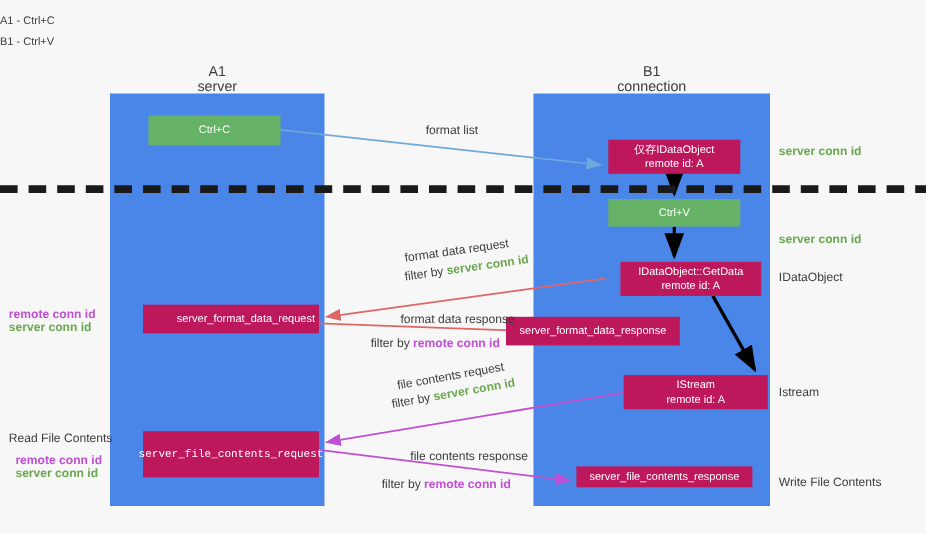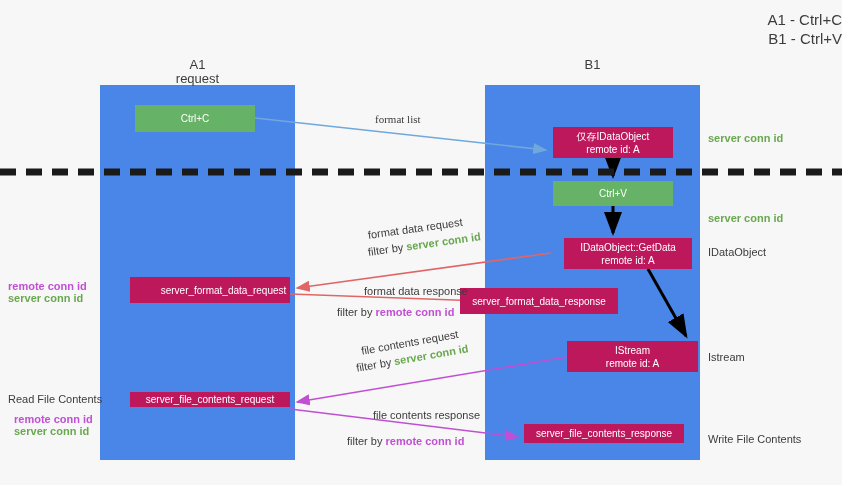--- a/index.html
+++ b/index.html
@@ -9,21 +9,21 @@
     font-family:"Liberation Sans", sans-serif;
     position:relative;
     overflow:hidden;
     color:#3c3c3c;
   }
   #stage{position:absolute;left:0;top:0;width:842px;height:485px;}
   #svg-layer{position:absolute;left:0;top:0;width:842px;height:485px;pointer-events:none;}
 
   .title{
     position:absolute;left:0;top:10px;width:842px;
-    text-align:right;font-size:15px;line-height:19px;color:#3c3c3c;
+    text-align:left;font-size:10px;line-height:19px;color:#3c3c3c;
   }
 
   .lane{
     position:absolute;background:#4a86e8;
   }
   .lane-a{left:100px;top:85px;width:195px;height:375px;}
   .lane-b{left:485px;top:85px;width:215px;height:375px;}
 
   .lane-head{
     position:absolute;text-align:center;font-size:13px;line-height:14px;color:#3c3c3c;
@@ -40,30 +40,30 @@
   .box.orange{background:#be185d;}
   .box.green{background:#6aa84f;background:#66b266;}
 
   .b-ctrlc{left:135px;top:105px;width:120px;height:27px;}
   .b-idataobject{left:553px;top:127px;width:120px;height:31px;}
   .b-ctrlv{left:553px;top:181px;width:120px;height:25px;}
   .b-getdata{left:564px;top:238px;width:128px;height:31px;}
   .b-fmt-req{left:130px;top:277px;width:160px;height:26px;padding-left:33px;}
   .b-fmt-res{left:460px;top:288px;width:158px;height:26px;}
   .b-istream{left:567px;top:341px;width:131px;height:31px;}
-  .b-file-req{left:130px;top:392px;width:160px;height:15px;}
+  .b-file-req{left:130px;top:392px;width:160px;height:42px;font-family:Liberation Mono, monospace;}
   .b-file-res{left:524px;top:424px;width:160px;height:19px;}
 
   .lbl{position:absolute;font-size:11px;line-height:14px;color:#3c3c3c;white-space:nowrap;}
   .lbl.green{color:#6aa84f;font-weight:bold;}
   .lbl.magenta{color:#c14fd4;font-weight:bold;}
   .lbl.rot-a{transform:rotate(-8deg);transform-origin:left top;}
   .lbl.rot-b{transform:rotate(-10deg);transform-origin:left top;}
 
-  .l-formatlist{left:375px;top:112px;font-family:Liberation Serif, serif;}
+  .l-formatlist{left:387px;top:112px;}
   .l-conn1{left:708px;top:131px;}
   .l-conn2{left:708px;top:211px;}
   .l-dataobject{left:708px;top:245px;}
   .l-istream-r{left:708px;top:350px;}
   .l-write{left:708px;top:432px;}
 
   .l-fdreq{left:367px;top:228px;}
   .l-fdreq2{left:367px;top:245px;}
   .l-fdres{left:364px;top:284px;}
   .l-fdres2{left:337px;top:305px;}
@@ -90,24 +90,25 @@
   <div class="title">
     <div>A1 - Ctrl+C</div>
     <div>B1 - Ctrl+V</div>
   </div>
 
   <div class="lane lane-a"></div>
   <div class="lane lane-b"></div>
 
   <div class="lane-head lane-head-a">
     <div>A1</div>
-    <div>request</div>
+    <div>server</div>
   </div>
   <div class="lane-head lane-head-b">
     <div>B1</div>
+    <div>connection</div>
   </div>
 
   <svg id="svg-layer">
     <defs>
       <marker id="ah-blue" markerWidth="9" markerHeight="7" refX="8" refY="3.5" orient="auto">
         <polygon points="0 0, 9 3.5, 0 7" fill="#6fa8dc"></polygon>
       </marker>
       <marker id="ah-red" markerWidth="9" markerHeight="7" refX="8" refY="3.5" orient="auto">
         <polygon points="0 0, 9 3.5, 0 7" fill="#e06666"></polygon>
       </marker>

